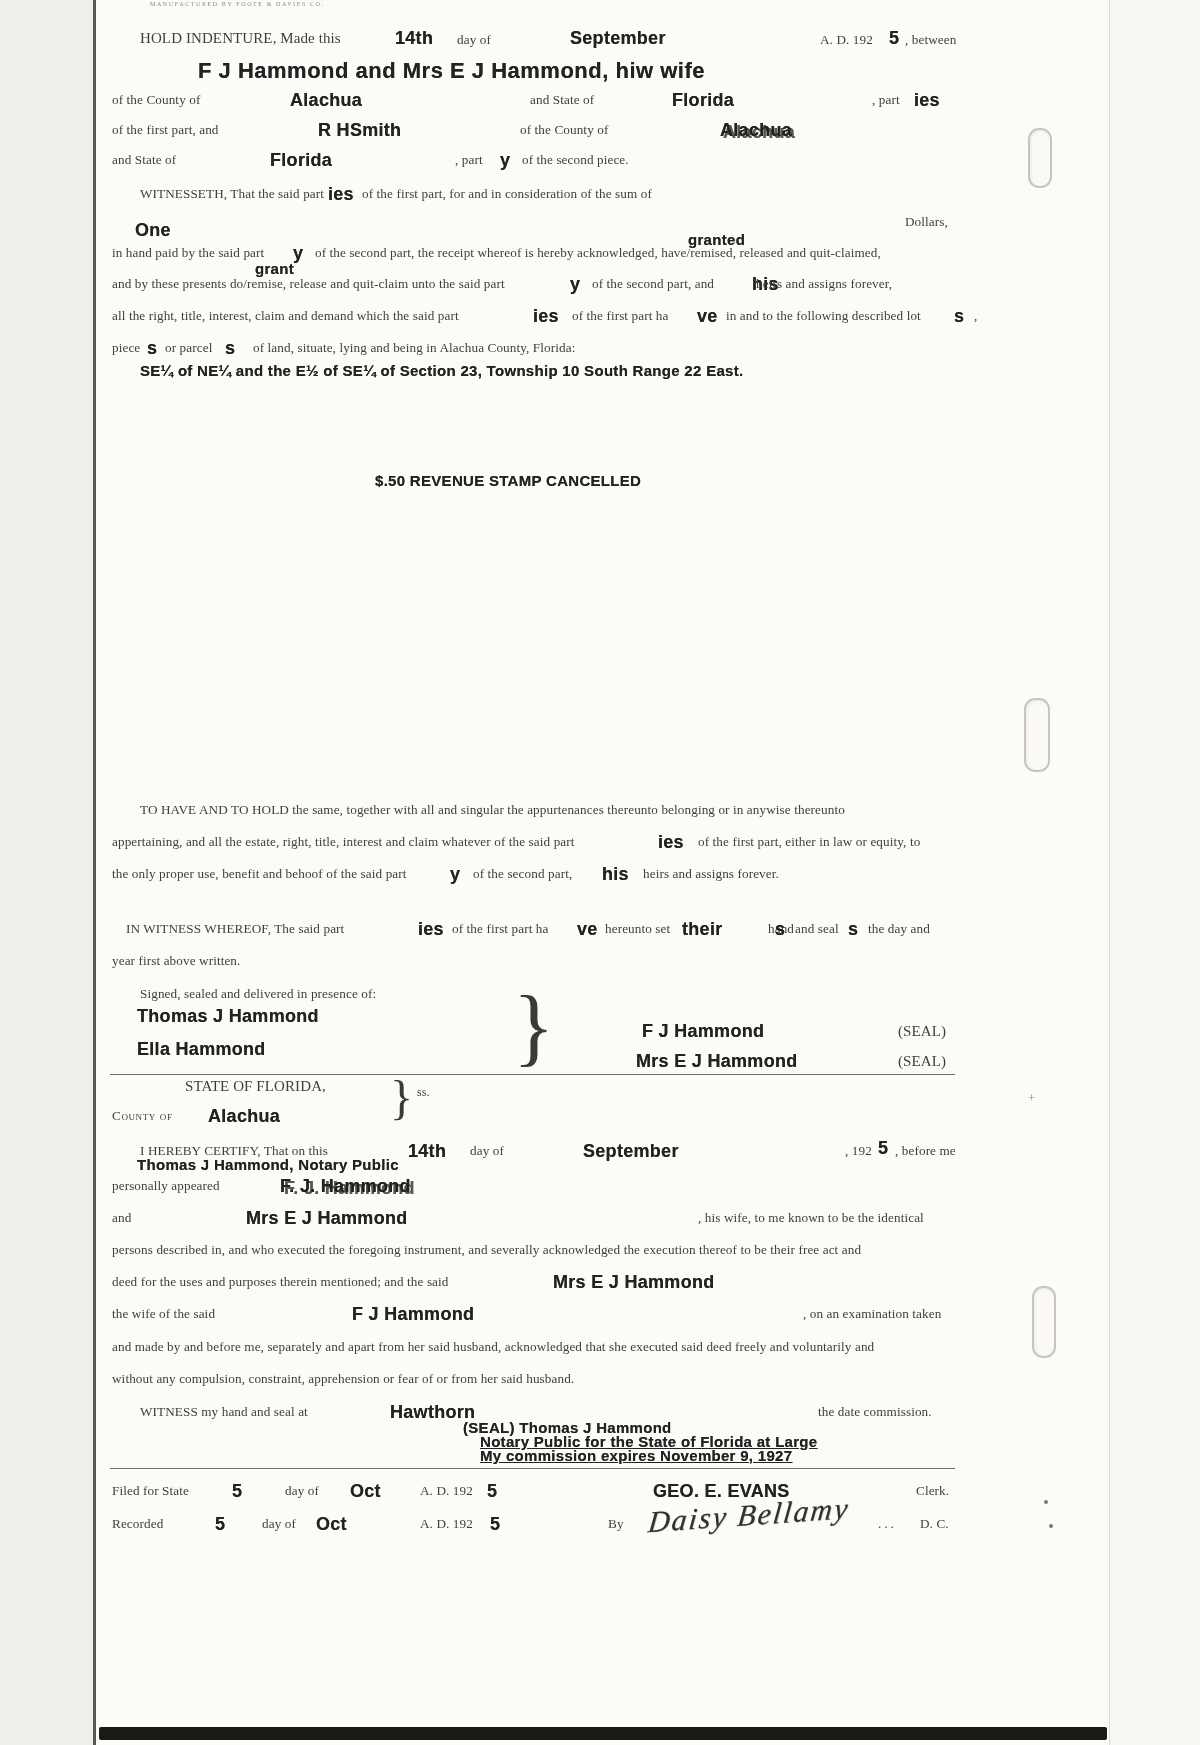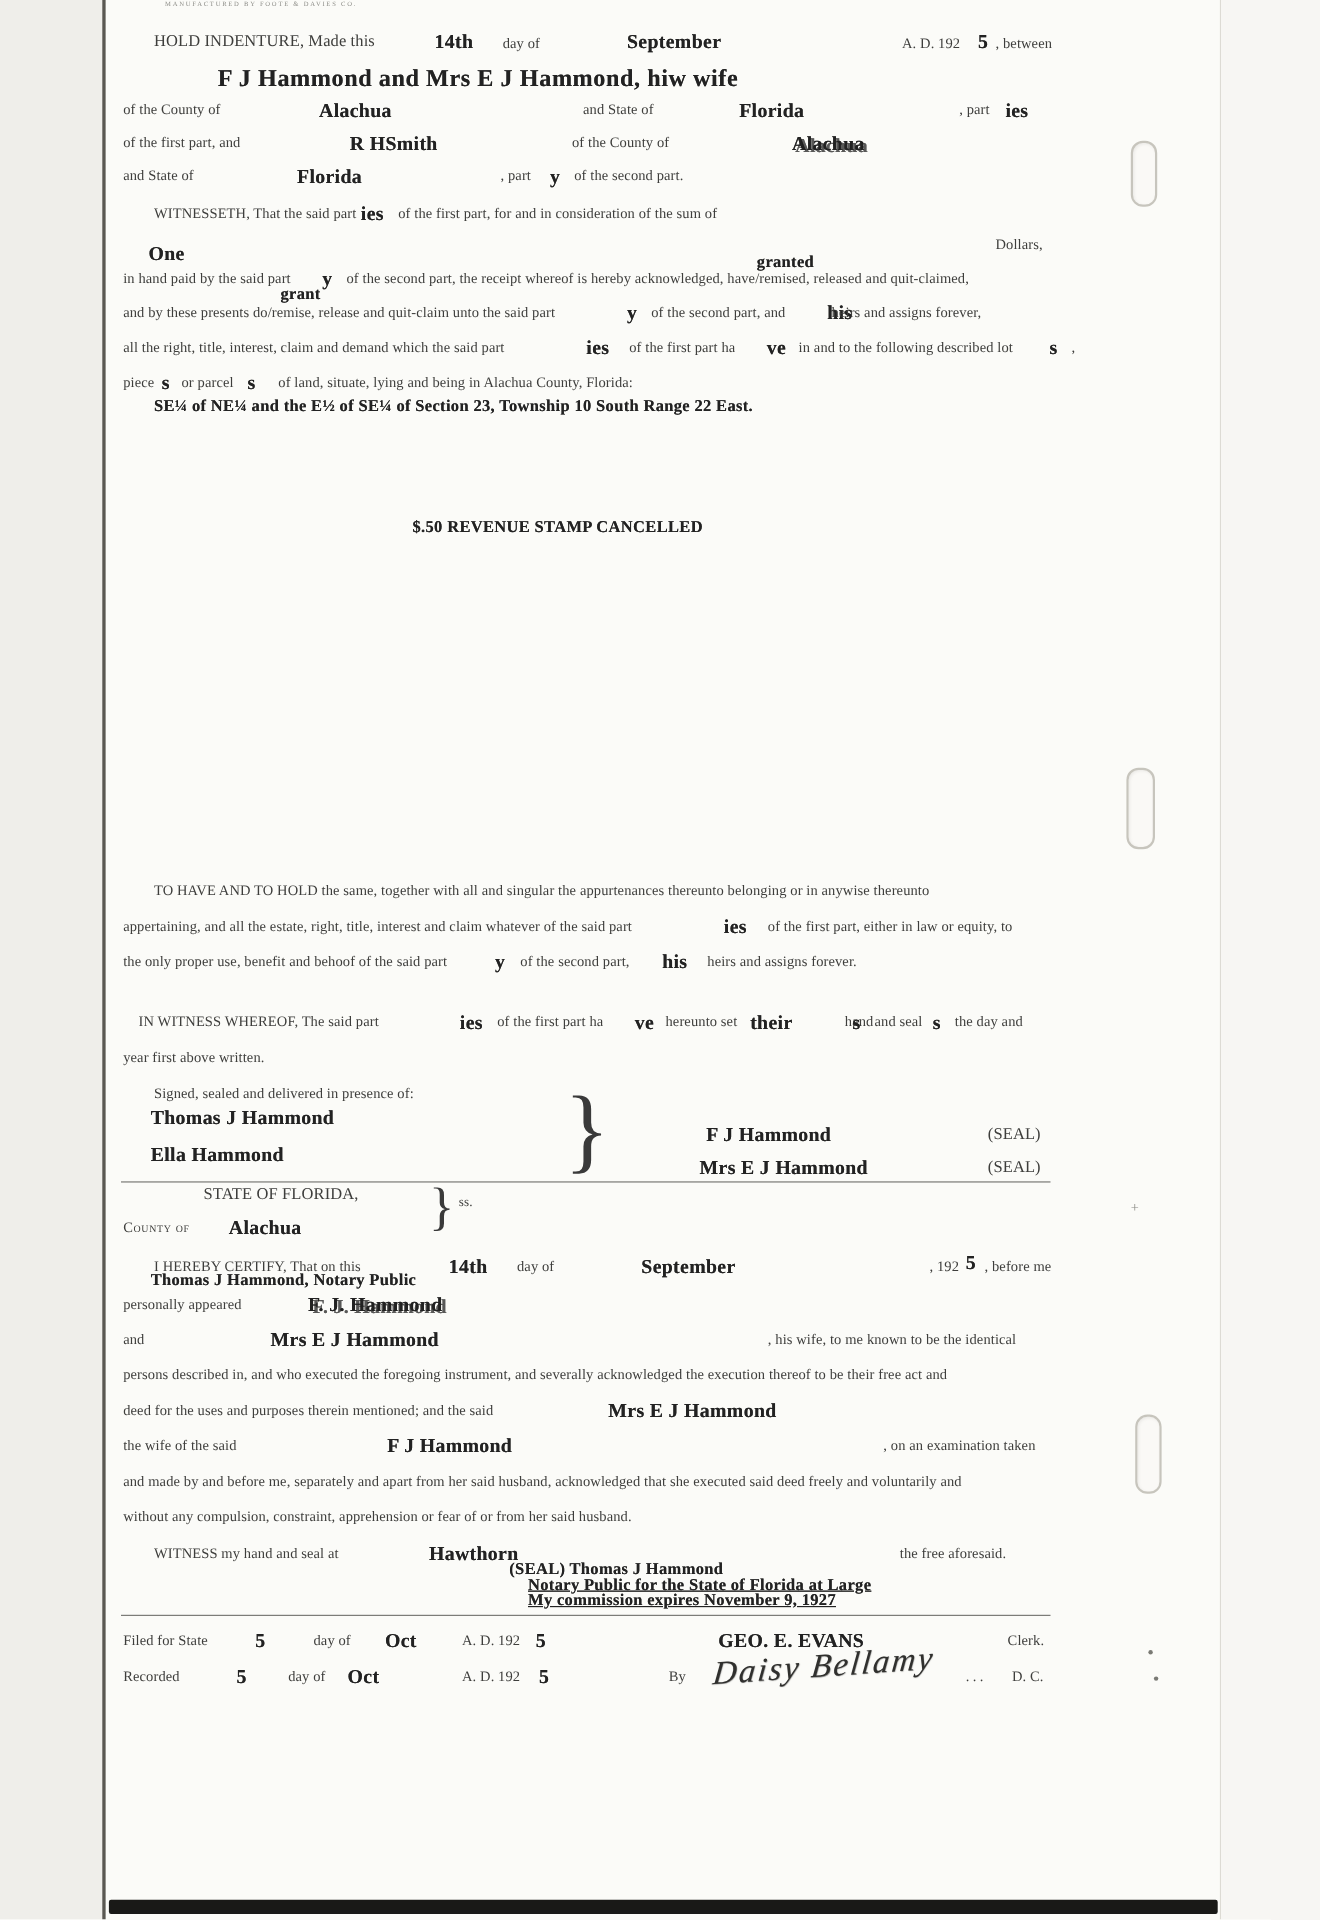--- a/index.html
+++ b/index.html
@@ -4,21 +4,21 @@
 <style>
   html,body{margin:0;padding:0}
   body{width:1200px;height:1745px;position:relative;background:#fbfbf8;font-family:"Liberation Serif",serif;overflow:hidden}
   .gutter{position:absolute;left:0;top:0;width:93px;height:100%;background:#efeeea;border-right:3px solid #5a5852}
   .right-edge{position:absolute;left:1109px;top:0;width:1px;height:100%;background:#dddbd4}
   .right-area{position:absolute;left:1110px;top:0;width:90px;height:100%;background:#f7f6f3}
   .bottom-band{position:absolute;left:99px;top:1727px;width:1008px;height:13px;background:#191917;border-radius:2px}
   .seg{position:absolute;white-space:pre}
   .p{font-size:13.2px;letter-spacing:.1px;color:#3e3e3c;font-family:"Liberation Serif",serif}
   .pl{font-size:15px}
-  .t{font-family:Liberation Serif, serif;font-size:18px;font-weight:bold;color:#222;letter-spacing:.3px;text-shadow:0 0 .6px rgba(20,20,20,.7)}
+  .t{font-family:Liberation Sans, sans-serif;font-size:18px;font-weight:bold;color:#222;letter-spacing:.3px;text-shadow:0 0 .6px rgba(20,20,20,.7)}
   .tl{font-size:22px;letter-spacing:.5px}
   .ts{font-size:15px}
   .sc{font-variant:small-caps;letter-spacing:.6px}
   .brace{font-family:"Liberation Serif",serif;font-weight:400;color:#3a3a3a;line-height:.9}
   .hr{position:absolute;height:1px;background:#6e6e6a}
   .slot{position:absolute;border:2px solid #c7c5bd;border-radius:11px;background:#faf9f6;box-shadow:inset 1px 1px 3px rgba(0,0,0,.07)}
   .speck{position:absolute;width:4px;height:4px;border-radius:50%;background:#7a7a74}
   .sig{font-family:"Liberation Serif",serif;font-style:italic;font-size:30px;color:#30302e;letter-spacing:2px;transform:rotate(-4deg) skewX(-10deg);text-shadow:.5px .5px .8px rgba(40,40,40,.5)}
   .mark{font-size:6px;letter-spacing:1.6px;color:#8b8b86;filter:blur(.3px)}
   .over{opacity:.75}
@@ -59,21 +59,21 @@
 <span class="seg p" style="left:112px;top:122px">of the first part, and</span>
 <span class="seg t" style="left:318px;top:120px">R HSmith</span>
 <span class="seg p" style="left:520px;top:122px">of the County of</span>
 <span class="seg t" style="left:720px;top:120px">Alachua</span>
 <span class="seg t over" style="left:723px;top:122px">Alachua</span>
 
 <span class="seg p" style="left:112px;top:152px">and State of</span>
 <span class="seg t" style="left:270px;top:150px">Florida</span>
 <span class="seg p" style="left:455px;top:152px">, part</span>
 <span class="seg t" style="left:500px;top:150px">y</span>
-<span class="seg p" style="left:522px;top:152px">of the second part.</span>
+<span class="seg p" style="left:522px;top:152px">of the second piece.</span>
 
 <span class="seg p" style="left:140px;top:186px">WITNESSETH, That the said part</span>
 <span class="seg t" style="left:328px;top:184px">ies</span>
 <span class="seg p" style="left:362px;top:186px">of the first part, for and in consideration of the sum of</span>
 <span class="seg p" style="left:905px;top:214px">Dollars,</span>
 <span class="seg t" style="left:135px;top:220px">One</span>
 <span class="seg t ts" style="left:688px;top:231px">granted</span>
 <span class="seg p" style="left:112px;top:245px">in hand paid by the said part</span>
 <span class="seg t" style="left:293px;top:243px">y</span>
 <span class="seg p" style="left:315px;top:245px">of the second part, the receipt whereof is hereby acknowledged, have/remised, released and quit-claimed,</span>
@@ -155,21 +155,21 @@
 <span class="seg p" style="left:112px;top:1242px">persons described in, and who executed the foregoing instrument, and severally acknowledged the execution thereof to be their free act and</span>
 <span class="seg p" style="left:112px;top:1274px">deed for the uses and purposes therein mentioned; and the said</span>
 <span class="seg t" style="left:553px;top:1272px">Mrs E J Hammond</span>
 <span class="seg p" style="left:112px;top:1306px">the wife of the said</span>
 <span class="seg t" style="left:352px;top:1304px">F J Hammond</span>
 <span class="seg p" style="left:803px;top:1306px">, on an examination taken</span>
 <span class="seg p" style="left:112px;top:1339px">and made by and before me, separately and apart from her said husband, acknowledged that she executed said deed freely and voluntarily and</span>
 <span class="seg p" style="left:112px;top:1371px">without any compulsion, constraint, apprehension or fear of or from her said husband.</span>
 <span class="seg p" style="left:140px;top:1404px">WITNESS my hand and seal at</span>
 <span class="seg t" style="left:390px;top:1402px">Hawthorn</span>
-<span class="seg p" style="left:818px;top:1404px">the free aforesaid.</span>
+<span class="seg p" style="left:818px;top:1404px">the date commission.</span>
 <span class="seg t ts" style="left:463px;top:1419px">(SEAL) Thomas J Hammond</span>
 <span class="seg t ts ul" style="left:480px;top:1433px">Notary Public for the State of Florida at Large</span>
 <span class="seg t ts ul" style="left:480px;top:1447px">My commission expires November 9, 1927</span>
 <div class="hr" style="left:110px;top:1468px;width:845px"></div>
 
 <span class="seg p" style="left:112px;top:1483px">Filed for State</span>
 <span class="seg t" style="left:232px;top:1481px">5</span>
 <span class="seg p" style="left:285px;top:1483px">day of</span>
 <span class="seg t" style="left:350px;top:1481px">Oct</span>
 <span class="seg p" style="left:420px;top:1483px">A. D. 192</span>

